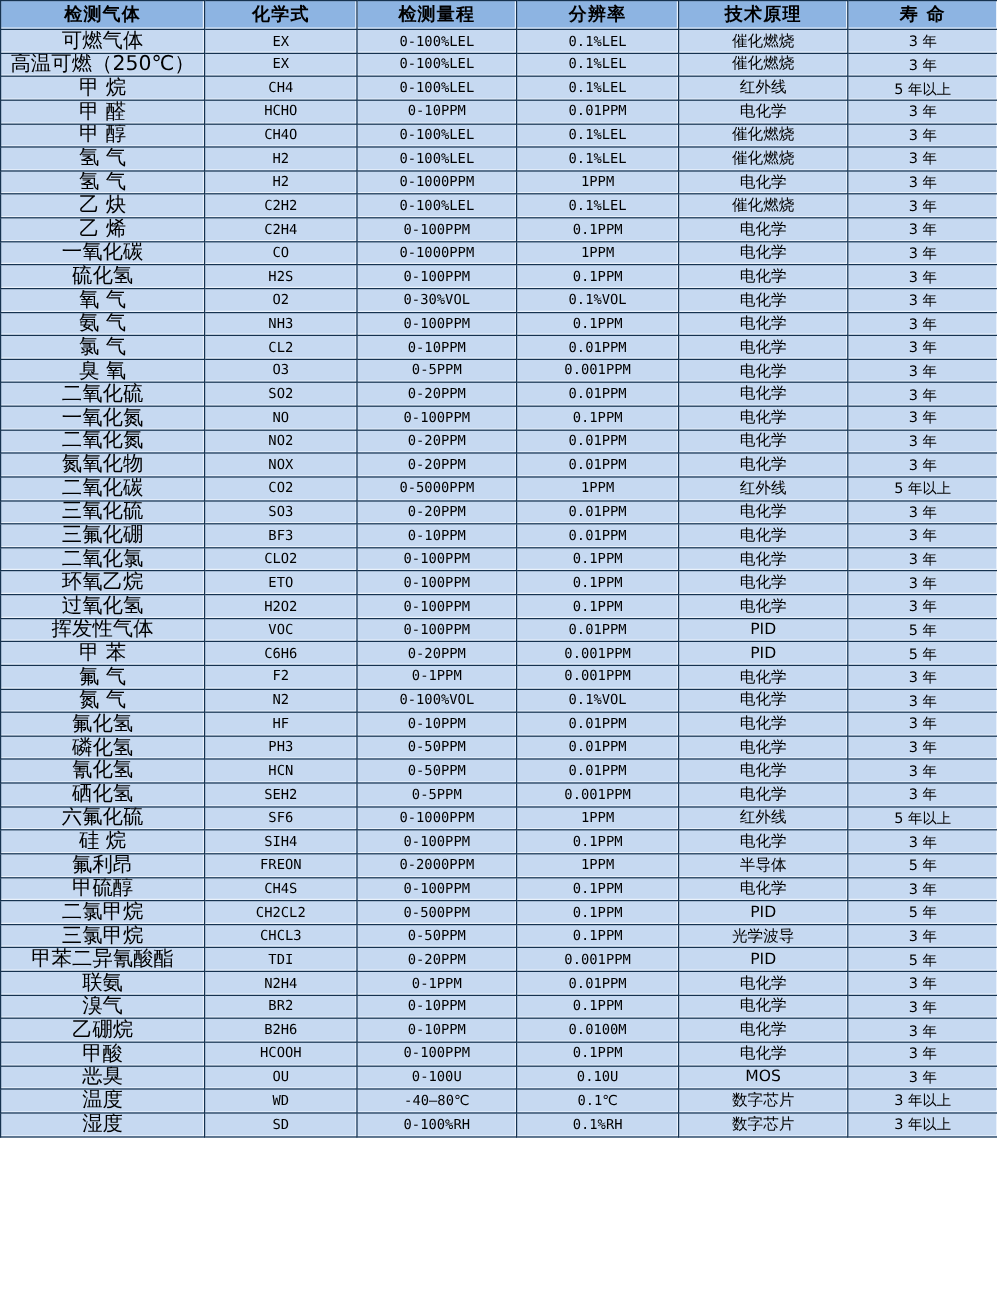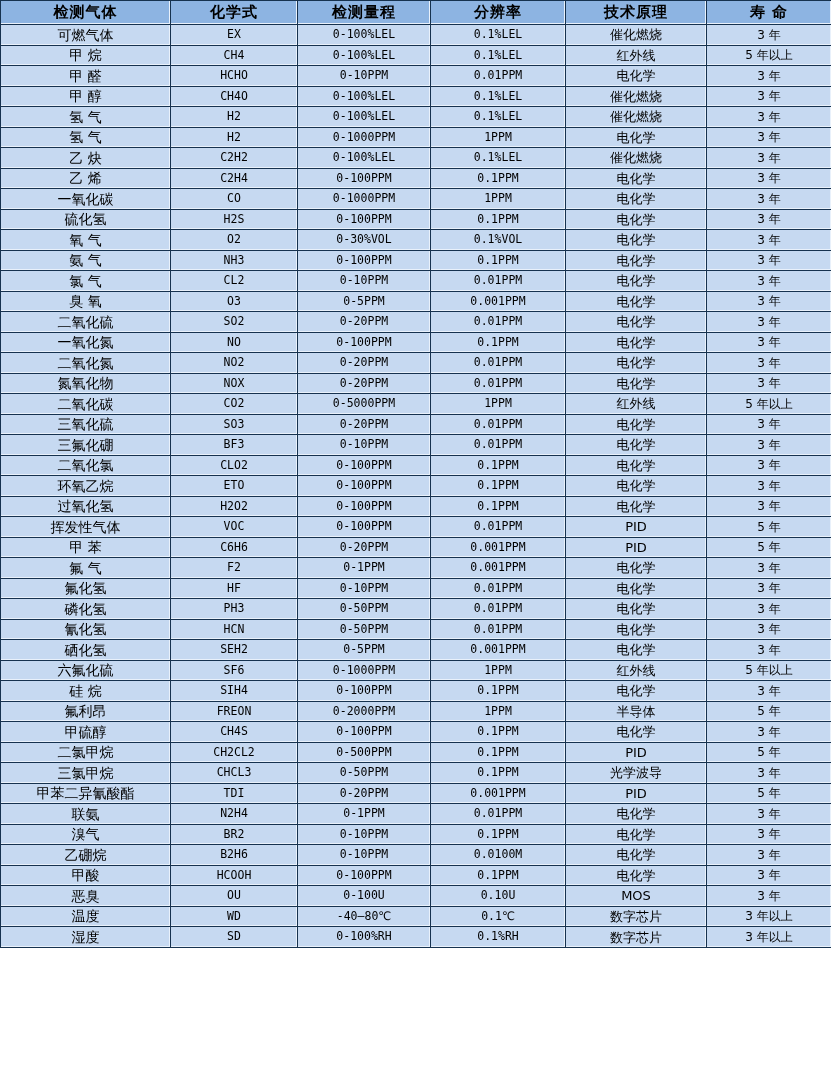--- a/index.html
+++ b/index.html
@@ -25,21 +25,21 @@
     text-align:center;vertical-align:middle;
     padding:0 2px;overflow:hidden;white-space:nowrap;
     font-size:12px;line-height:1;
   }
   table.gas-table th{
     background:var(--header-bg);
     font-family:"DejaVu Sans","Liberation Sans",sans-serif;
     font-weight:bold;font-size:15px;height:23px;
     letter-spacing:1px;
   }
-  table.gas-table td.c-gas{font-family:"DejaVu Sans","Liberation Sans",sans-serif;font-size:14px;}
+  table.gas-table td.c-gas{font-family:"DejaVu Sans","Liberation Sans",sans-serif;font-size:17px;}
   table.gas-table td.c-principle{font-family:"DejaVu Sans","Liberation Sans",sans-serif;font-size:13px;}
   table.gas-table td.c-life{font-family:"DejaVu Sans","Liberation Sans",sans-serif;font-size:12px;text-align:center;}
   table.gas-table td.c-formula,
   table.gas-table td.c-range,
   table.gas-table td.c-res{font-size:11.5px;}
   col.col-0{width:170px;} col.col-1{width:127px;} col.col-2{width:133px;}
   col.col-3{width:135px;} col.col-4{width:141px;} col.col-5{width:125px;}
 </style>
 </head>
 <body>
@@ -67,20 +67,28 @@
     <tbody>
         <tr>
           <td class="c-gas">可燃气体</td>
           <td class="c-formula">EX</td>
           <td class="c-range">0-100%LEL</td>
           <td class="c-res">0.1%LEL</td>
           <td class="c-principle">催化燃烧</td>
           <td class="c-life">3 年</td>
         </tr>
         <tr>
+          <td class="c-gas">高温可燃（250℃）</td>
+          <td class="c-formula">EX</td>
+          <td class="c-range">0-100%LEL</td>
+          <td class="c-res">0.1%LEL</td>
+          <td class="c-principle">催化燃烧</td>
+          <td class="c-life">3 年</td>
+        </tr>
+        <tr>
           <td class="c-gas">甲 烷</td>
           <td class="c-formula">CH4</td>
           <td class="c-range">0-100%LEL</td>
           <td class="c-res">0.1%LEL</td>
           <td class="c-principle">红外线</td>
           <td class="c-life">5 年以上</td>
         </tr>
         <tr>
           <td class="c-gas">甲 醛</td>
           <td class="c-formula">HCHO</td>
@@ -275,20 +283,28 @@
         </tr>
         <tr>
           <td class="c-gas">氟 气</td>
           <td class="c-formula">F2</td>
           <td class="c-range">0-1PPM</td>
           <td class="c-res">0.001PPM</td>
           <td class="c-principle">电化学</td>
           <td class="c-life">3 年</td>
         </tr>
         <tr>
+          <td class="c-gas">氮 气</td>
+          <td class="c-formula">N2</td>
+          <td class="c-range">0-100%VOL</td>
+          <td class="c-res">0.1%VOL</td>
+          <td class="c-principle">电化学</td>
+          <td class="c-life">3 年</td>
+        </tr>
+        <tr>
           <td class="c-gas">氟化氢</td>
           <td class="c-formula">HF</td>
           <td class="c-range">0-10PPM</td>
           <td class="c-res">0.01PPM</td>
           <td class="c-principle">电化学</td>
           <td class="c-life">3 年</td>
         </tr>
         <tr>
           <td class="c-gas">磷化氢</td>
           <td class="c-formula">PH3</td>

